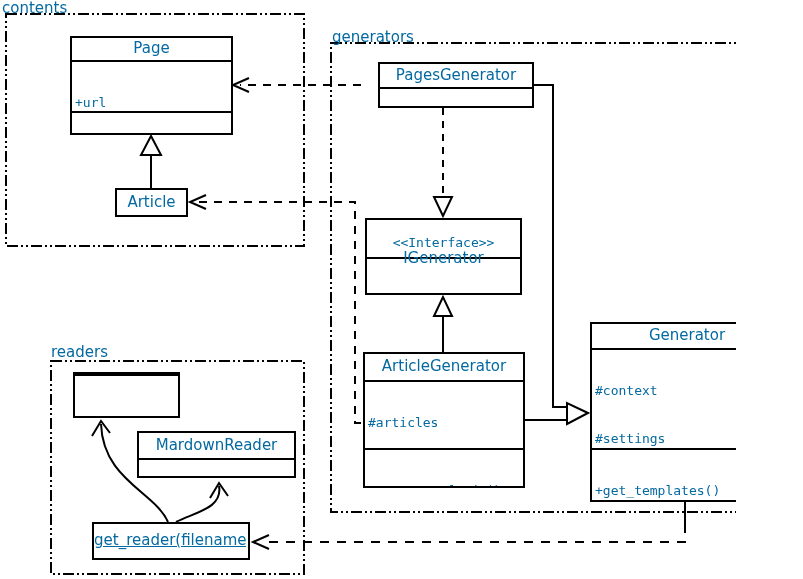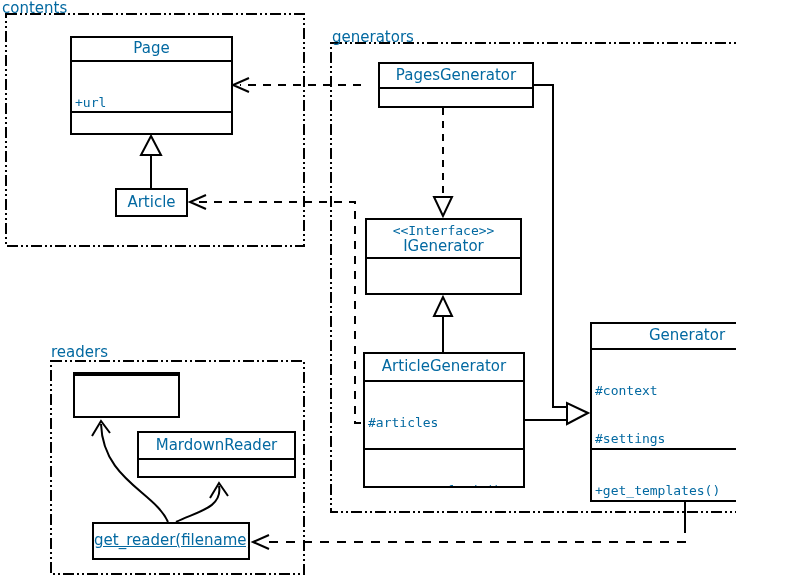--- a/index.html
+++ b/index.html
@@ -96,21 +96,21 @@
   </div>
 
   <div class="uml" style="left:378px;top:62px;width:156px;height:46px">
     <div class="title" style="height:23px;line-height:22px">PagesGenerator</div>
     <div class="sect" style="height:19px">
       
     </div>
   </div>
 
   <div class="uml" style="left:365px;top:218px;width:157px;height:77px">
-    <div style="height:37px;padding-top:3px">
+    <div style="height:37px;padding-top:15px">
       <div class="stereo">&lt;&lt;Interface&gt;&gt;</div>
       <div class="title" style="line-height:17px">IGenerator</div>
     </div>
     <div class="sect" style="height:36px">
       <div>+generate_context()</div>
       
     </div>
   </div>
 
   <div class="uml" style="left:363px;top:352px;width:162px;height:136px">

